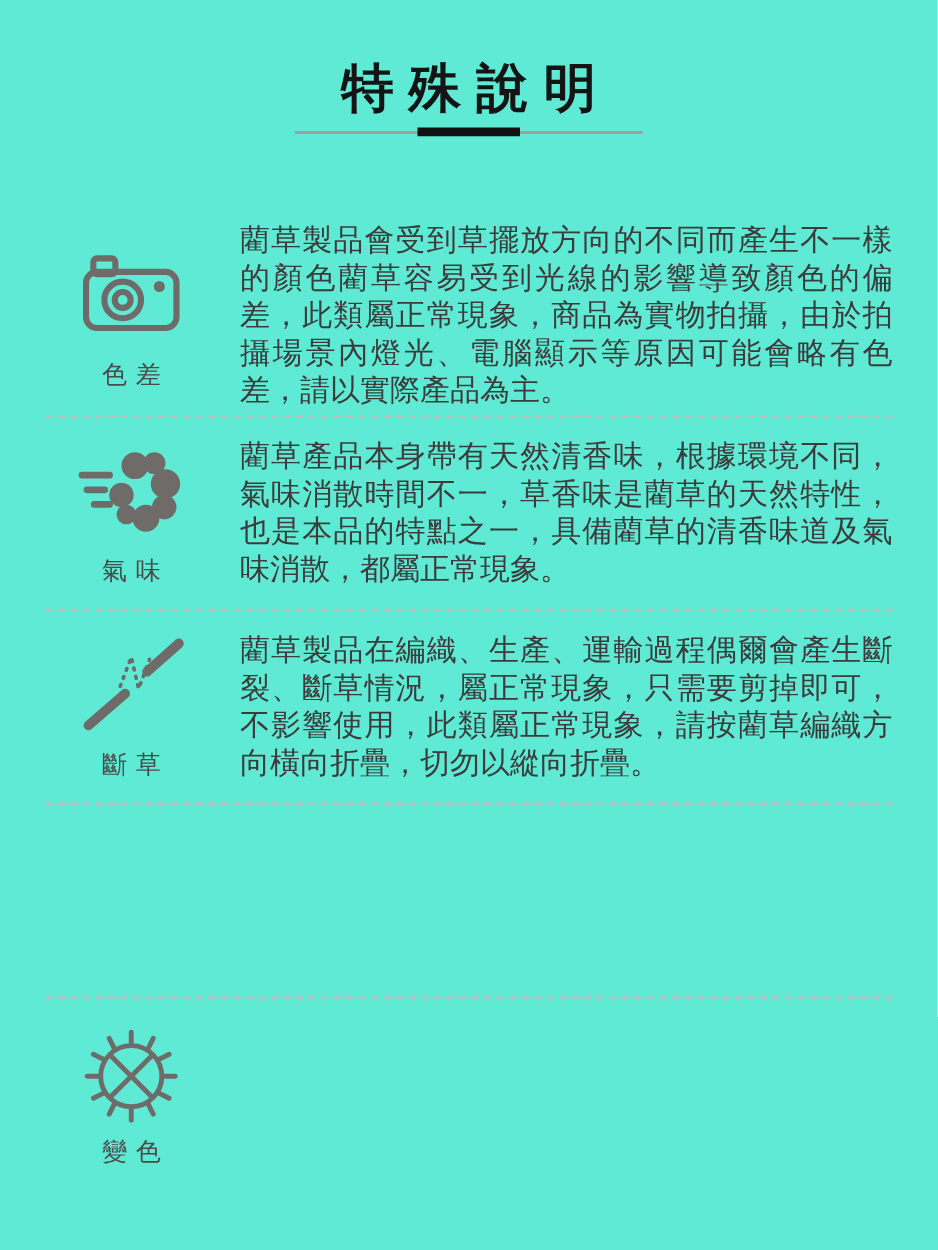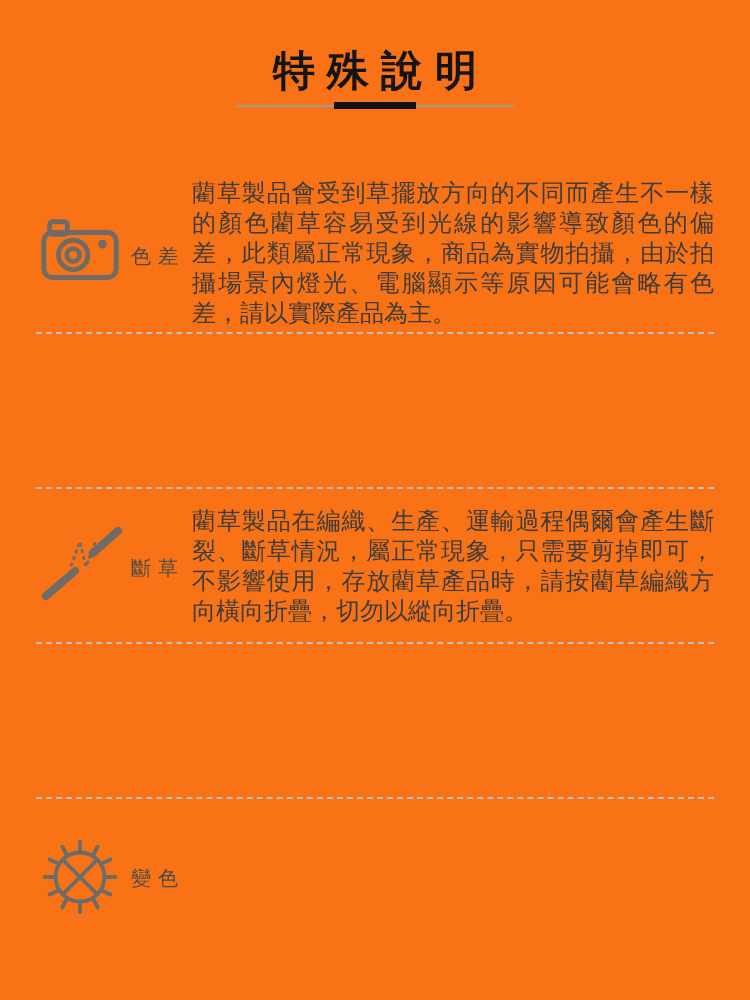--- a/index.html
+++ b/index.html
@@ -1,21 +1,21 @@
 <!DOCTYPE html>
 <html><head>
 <meta charset="utf-8">
 <style>
   html, body { margin: 0; padding: 0; }
   body {
     width: 750px; height: 1000px; background: #ffffff;
     font-family: "Liberation Sans", sans-serif;
     overflow: hidden;
   }
-  .page { width: 750px; height: 1000px; background: #f97316; }
+  .page { width: 750px; height: 1000px; background: #5eead4; }
 
   
   .title-wrap { text-align: center; padding-top: 46px; }
   .page-title {
     margin: 0;
     font-family: "DejaVu Serif", serif;
     font-weight: bold;
     font-size: 42px;
     line-height: 50px;
     color: #141414;
@@ -38,22 +38,22 @@
 
   
   .sections { margin-top: 64px; padding: 0 36px; }
   .row {
     display: flex; align-items: center;
     min-height: 153px;
   }
   .row.first { min-height: 158px; }
   .icon-col {
     flex: none; width: 138px;
-    display: flex; align-items: center;
-    justify-content: space-between;
+    display: flex; flex-direction: column; align-items: center;
+    justify-content: flex-end;
   }
   .icon-col svg { display: block; }
   .icon-label {
     margin-top: 5px;
     font-size: 20px; line-height: 26px;
     color: #4b4b4b;
     letter-spacing: 7px; text-indent: 7px;
     white-space: nowrap;
   }
   .text-col {
@@ -100,39 +100,61 @@
         <div class="icon-label">色差</div>
       </div>
       <div class="text-col">
         <p>藺草製品會受到草擺放方向的不同而產生不一樣的顏色藺草容易受到光線的影響導致顏色的偏差，此類屬正常現象，商品為實物拍攝，由於拍攝場景內燈光、電腦顯示等原因可能會略有色差，請以實際產品為主。</p>
       </div>
     </div>
 
     <hr class="divider">
 
     <div class="row">
+      <div class="icon-col">
+        <span>
+          <svg width="88" height="88" viewBox="0 0 90 90">
+            <g fill="#6f6b68">
+              <circle cx="48" cy="22" r="11"></circle>
+              <circle cx="64" cy="20" r="9"></circle>
+              <circle cx="73" cy="37" r="12"></circle>
+              <circle cx="72" cy="56" r="10"></circle>
+              <circle cx="57" cy="65" r="11"></circle>
+              <circle cx="41" cy="62" r="8"></circle>
+              <circle cx="37" cy="46" r="10"></circle>
+              <rect x="2" y="27" width="28" height="5.5" rx="2.7"></rect>
+              <rect x="6" y="39" width="20" height="5.5" rx="2.7"></rect>
+              <rect x="12" y="51" width="18" height="5.5" rx="2.7"></rect>
+            </g>
+          </svg>
+        </span>
+        <div class="icon-label">氣味</div>
+      </div>
+      <div class="text-col">
+        <p>藺草產品本身帶有天然清香味，根據環境不同，氣味消散時間不一，草香味是藺草的天然特性，也是本品的特點之一，具備藺草的清香味道及氣味消散，都屬正常現象。</p>
+      </div>
     </div>
 
     <hr class="divider">
 
     <div class="row">
       <div class="icon-col">
         <span>
           <svg width="88" height="88" viewBox="0 0 90 90" fill="none">
             <g stroke="#6f6b68" stroke-linecap="round">
               <path d="M10 76 L40 50" stroke-width="8"></path>
               <path d="M58 32 L84 9" stroke-width="8"></path>
               <path d="M36 44 L45 20 L51 46 L60 22" stroke-width="3" stroke-dasharray="1.5 5.5"></path>
             </g>
           </svg>
         </span>
         <div class="icon-label">斷草</div>
       </div>
       <div class="text-col">
-        <p>藺草製品在編織、生產、運輸過程偶爾會產生斷裂、斷草情況，屬正常現象，只需要剪掉即可，不影響使用，存放藺草產品時，請按藺草編織方向橫向折疊，切勿以縱向折疊。</p>
+        <p>藺草製品在編織、生產、運輸過程偶爾會產生斷裂、斷草情況，屬正常現象，只需要剪掉即可，不影響使用，此類屬正常現象，請按藺草編織方向橫向折疊，切勿以縱向折疊。</p>
       </div>
     </div>
 
     <hr class="divider">
 
     <div class="row">
     </div>
 
     <hr class="divider">
 

